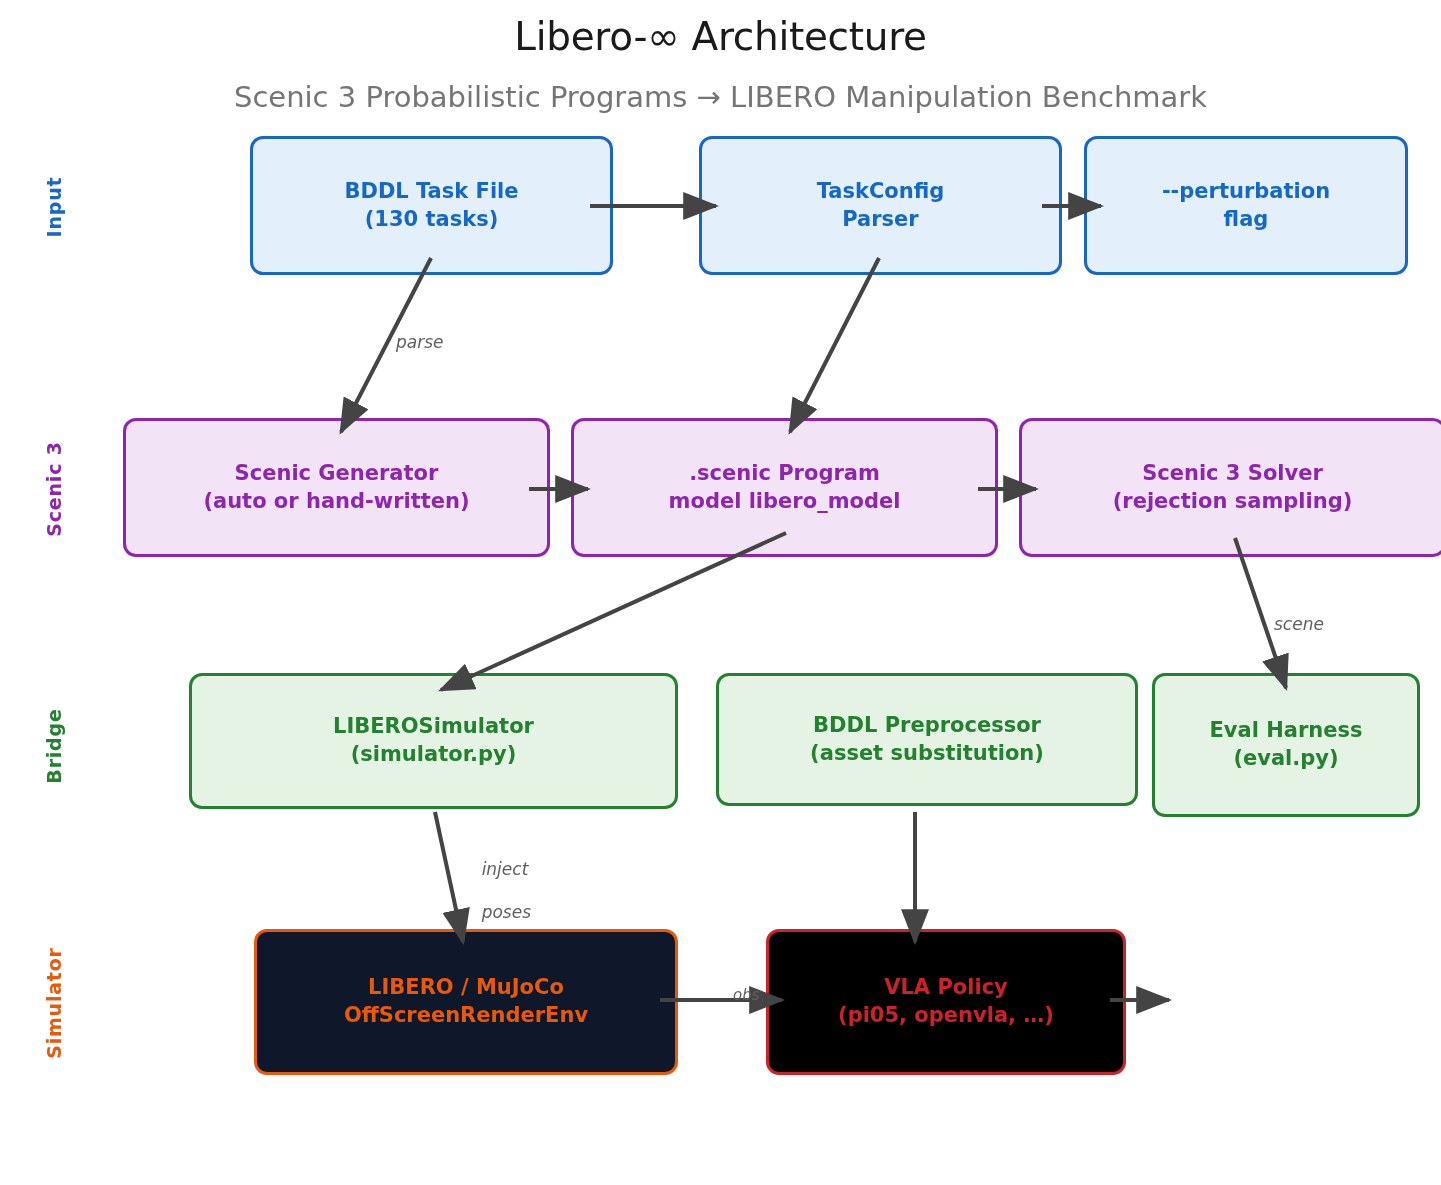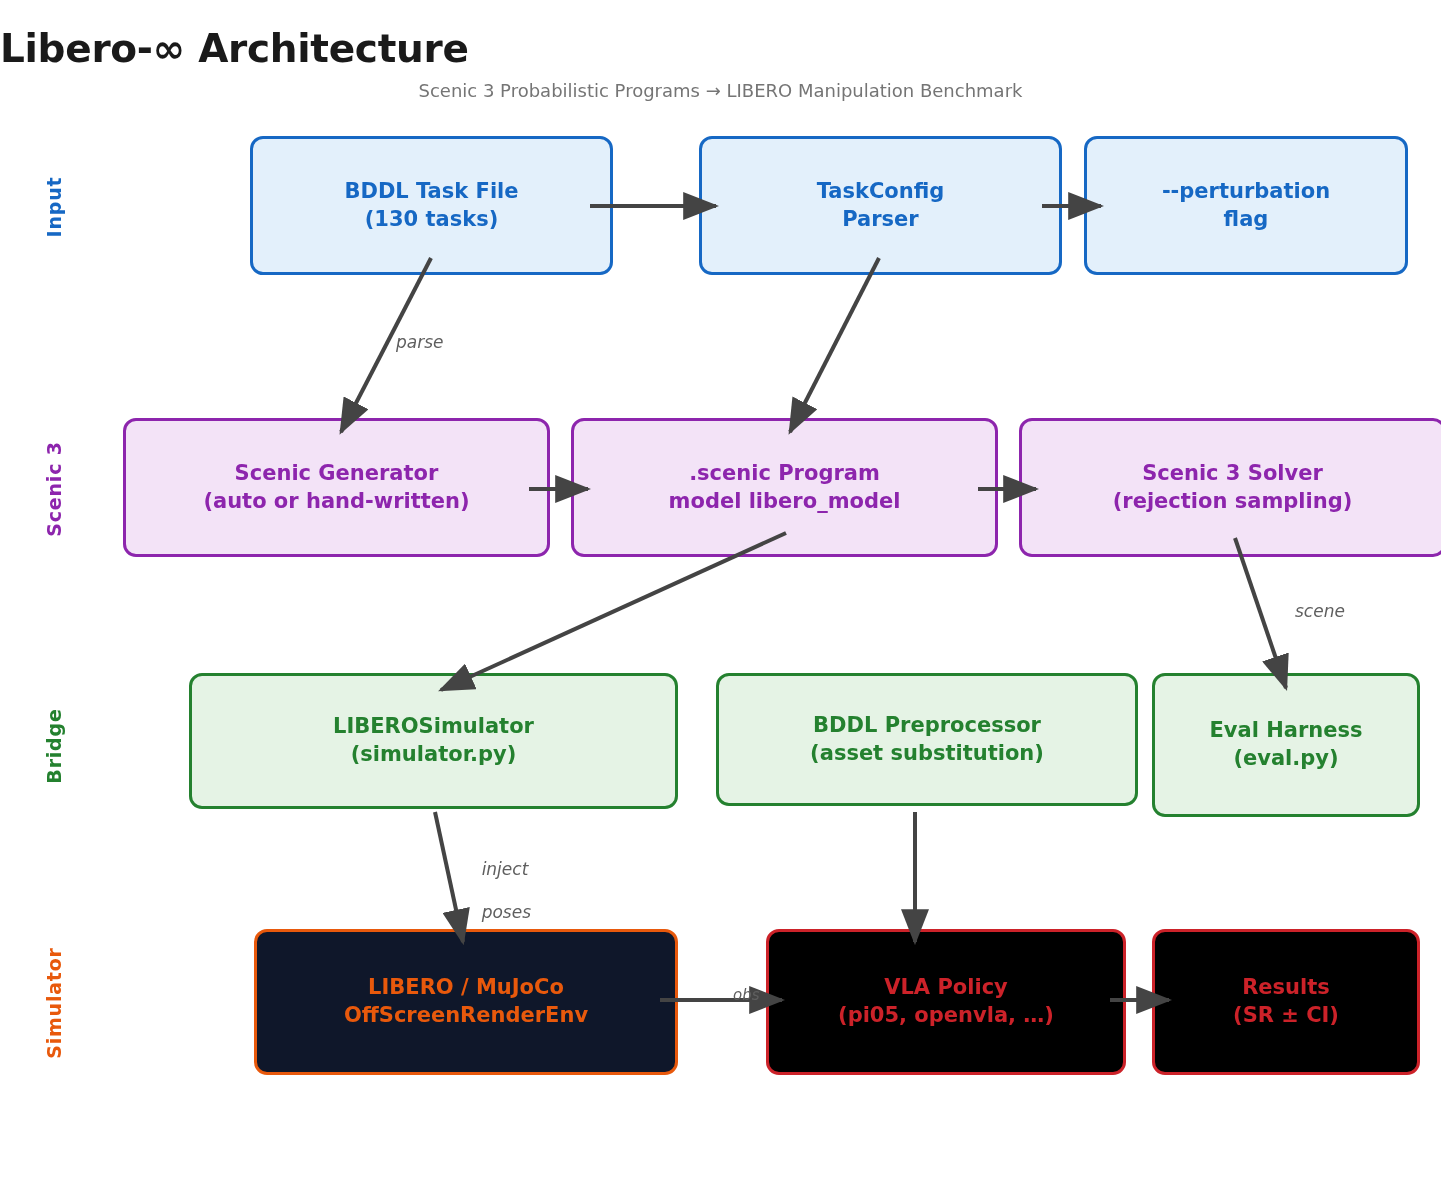--- a/index.html
+++ b/index.html
@@ -17,33 +17,33 @@
     height: 1185px;
     overflow: hidden;
     background: #ffffff;
   }
   
   #title {
     position: absolute;
     left: 0;
     top: 14px;
     width: 1441px;
+    text-align: center;
     font-size: 39px;
-    font-weight: bold;
+    font-weight: normal;
     color: #1a1a1a;
     letter-spacing: -0.3px;
-    margin-top: 12px;
   }
   #subtitle {
     position: absolute;
     left: 0;
     top: 80px;
     width: 1441px;
     text-align: center;
-    font-size: 18px;
+    font-size: 29px;
     font-weight: normal;
     color: #757575;
   }
   
   .band-label {
     position: absolute;
     font-size: 19px;
     font-weight: bold;
     letter-spacing: 0.8px;
     white-space: nowrap;
@@ -177,26 +177,20 @@
     </span>
   </div>
 
   <div class="node n-policy" style="left:766px; top:929px; width:360px; height:146px;">
     <span class="lines">
       <span class="l1">VLA Policy</span>
       <span class="l2">(pi05, openvla, …)</span>
     </span>
   </div>
 
-  <div class="node n-policy" style="left:1152px; top:929px; width:268px; height:146px;">
-    <span class="lines">
-      <span class="l1">Results</span>
-      <span class="l2">(SR ± CI)</span>
-    </span>
-  </div>
 
   <svg id="edges" viewBox="0 0 1441 1185" width="1441" height="1185" xmlns="http://www.w3.org/2000/svg">
     <defs>
       <marker id="arrowhead" markerWidth="9" markerHeight="7" refX="8.2" refY="3.5" orient="auto" markerUnits="strokeWidth">
         <path d="M0,0 L9,3.5 L0,7 Z" fill="#444444"></path>
       </marker>
     </defs>
 
     <line x1="590" y1="206" x2="716" y2="206" stroke="#444444" stroke-width="4" marker-end="url(#arrowhead)"></line>
 
@@ -218,21 +212,21 @@
 
     <line x1="915" y1="812" x2="915" y2="942" stroke="#444444" stroke-width="4" marker-end="url(#arrowhead)"></line>
 
     <line x1="660" y1="1000" x2="782" y2="1000" stroke="#444444" stroke-width="4" marker-end="url(#arrowhead)"></line>
 
     <line x1="1110" y1="1000" x2="1169" y2="1000" stroke="#444444" stroke-width="4" marker-end="url(#arrowhead)"></line>
   </svg>
 
   <div class="edge-label" style="left:396px; top:332px;">parse</div>
 
-  <div class="edge-label" style="left:1274px; top:601px;margin-left:21px;">scene</div>
+  <div class="edge-label" style="left:1274px; top:614px;">scene</div>
 
   <div class="edge-label" style="left:460px; top:838px;">
     <span>inject</span><br>
     <span>poses</span>
   </div>
 
   <div class="edge-label small" style="left:733px; top:986px;">obs</div>
 
 </div>
 

